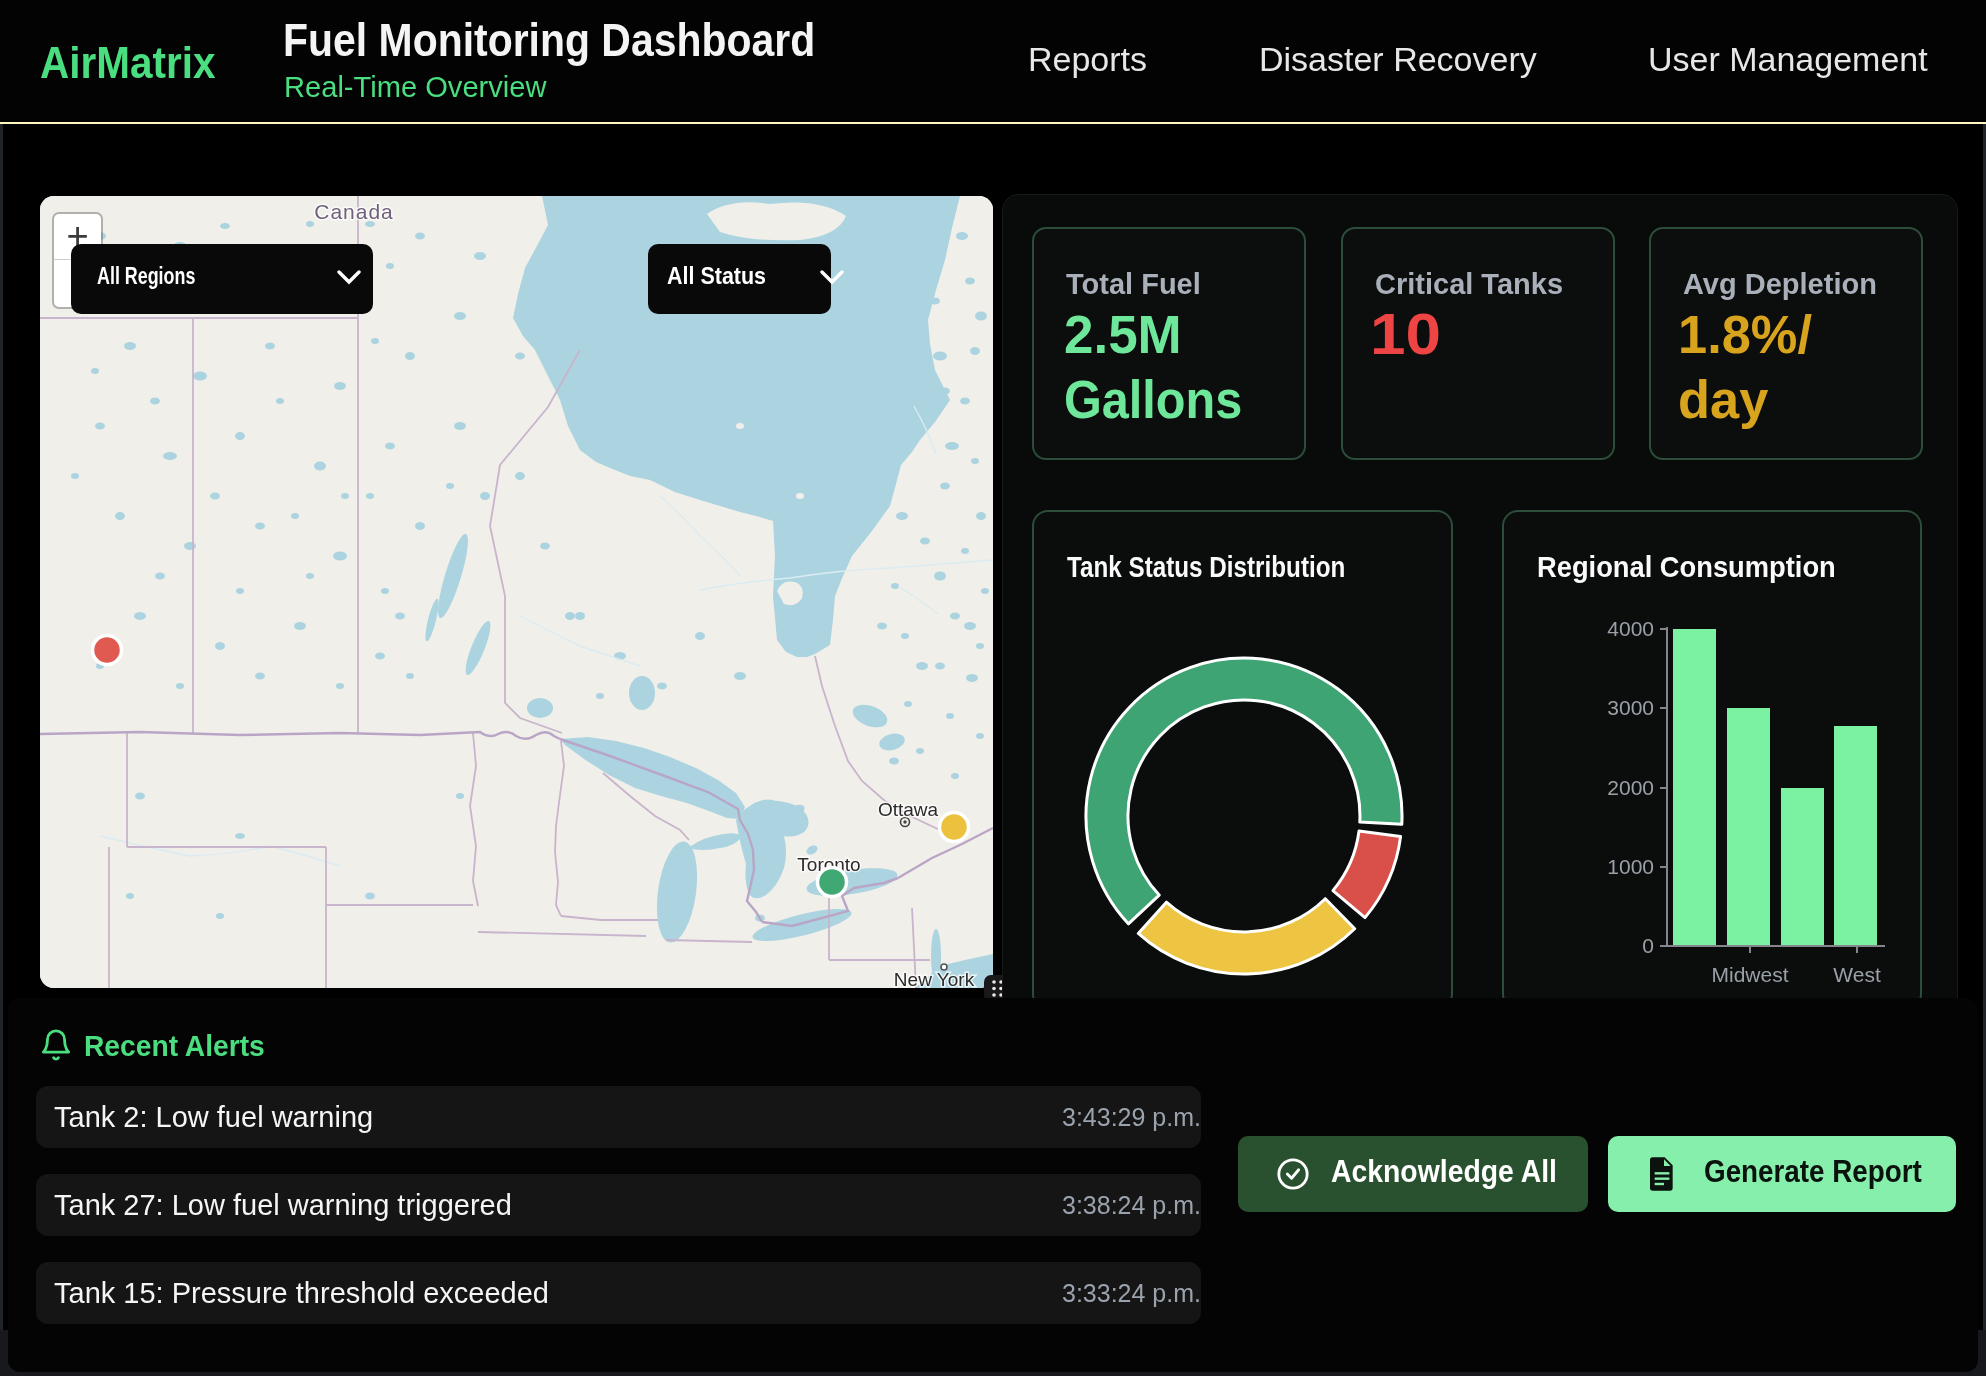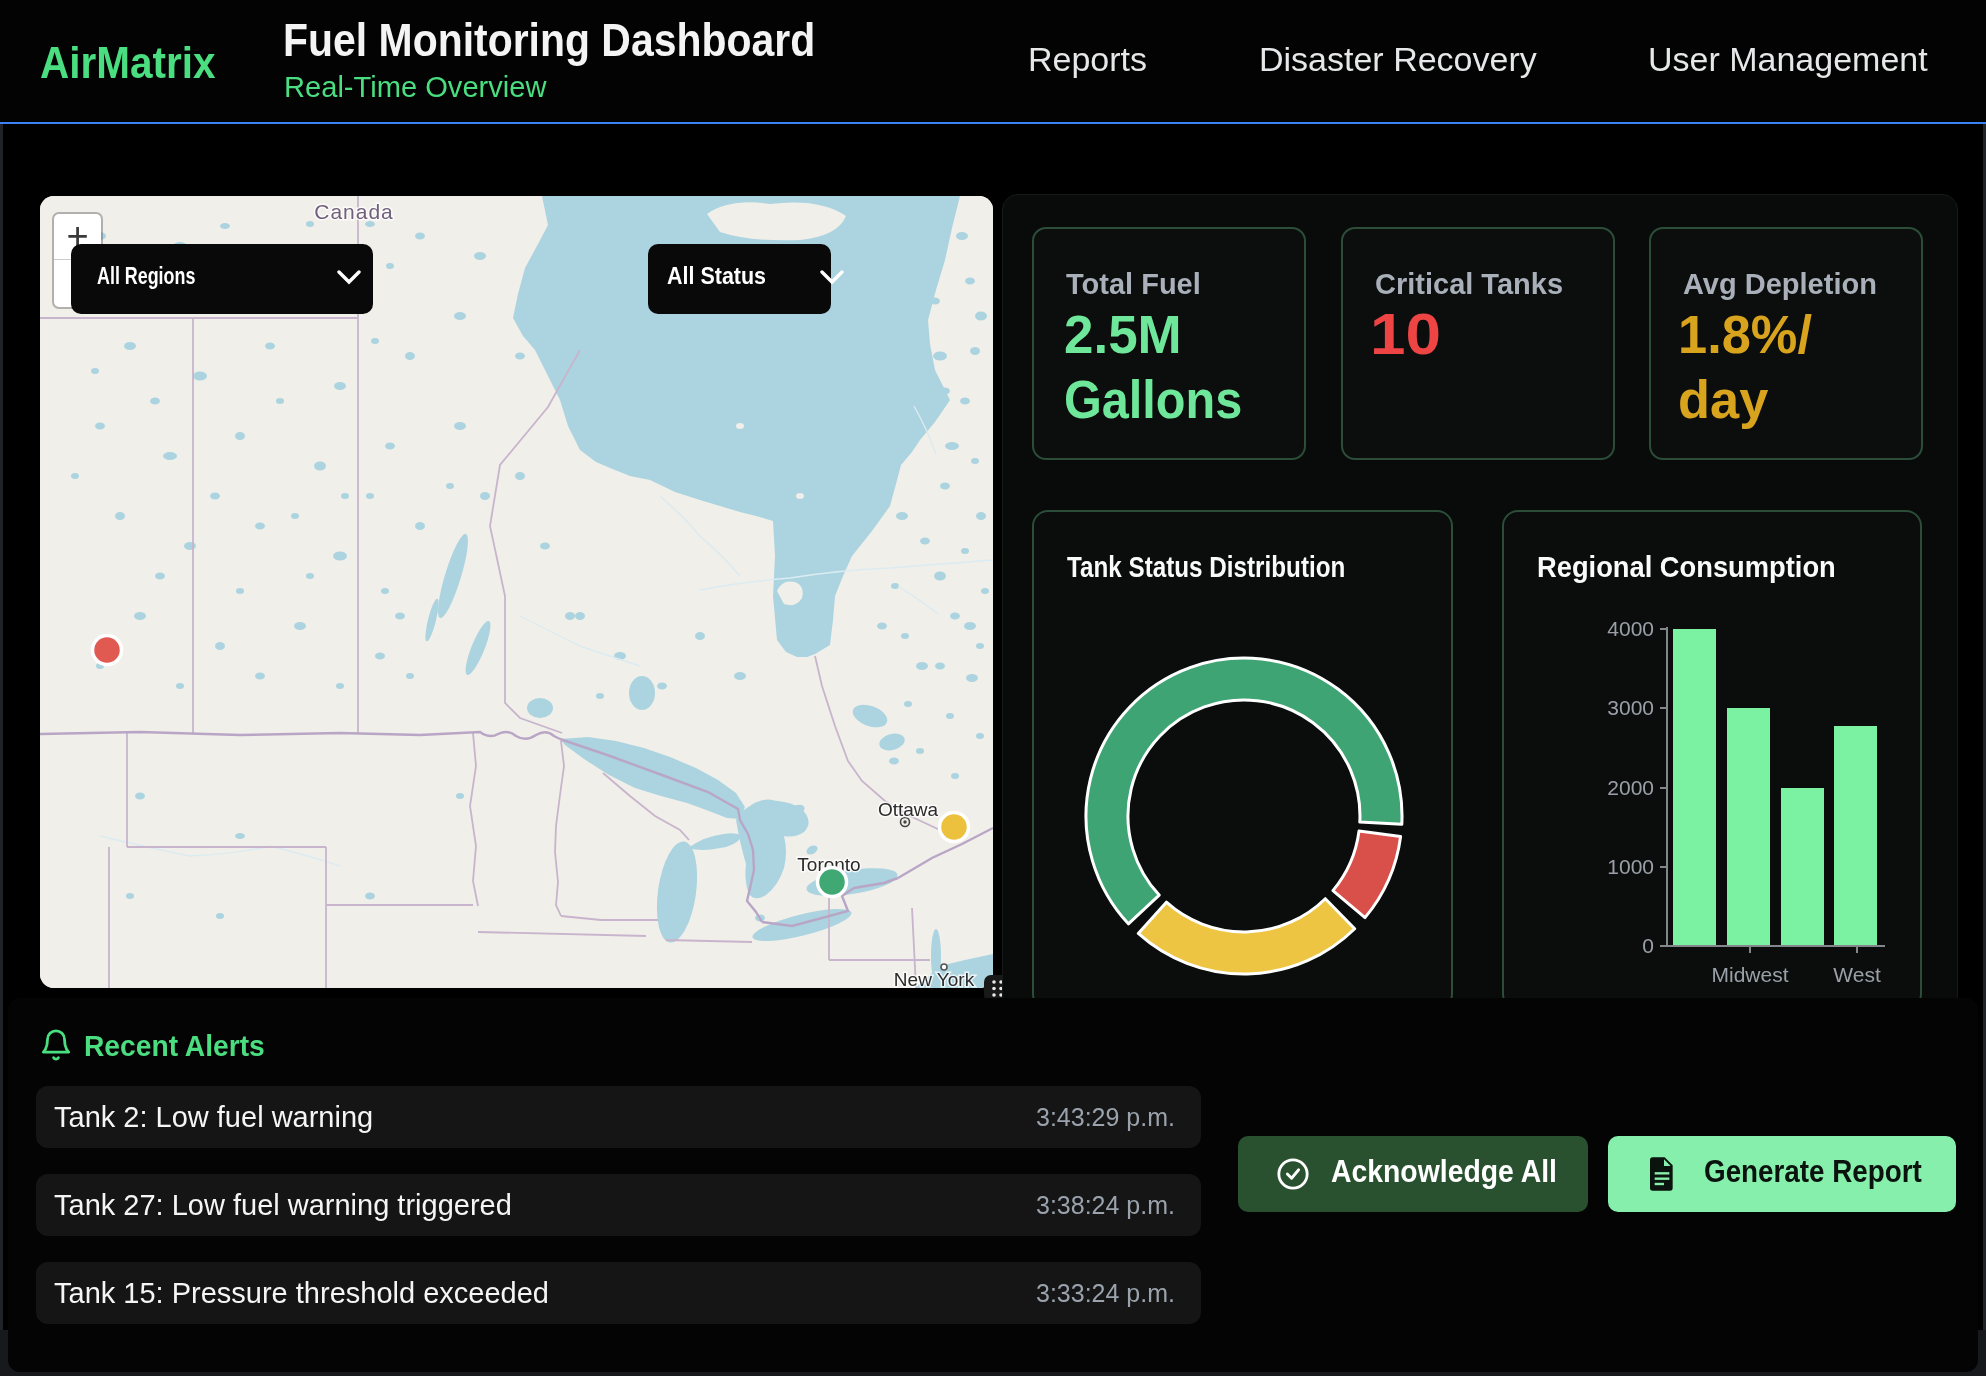--- a/index.html
+++ b/index.html
@@ -1,20 +1,20 @@
 <!DOCTYPE html>
 <html><head>
 <meta charset="utf-8">
 <style>
 * { margin:0; padding:0; box-sizing:border-box; }
 html,body { width:1986px; height:1376px; background:#000; font-family:"Liberation Sans", sans-serif; overflow:hidden; }
 #page { position:relative; width:1986px; height:1376px; background:#202328; }
 
 
-#header { position:absolute; left:0; top:0; width:1986px; height:124px; background:#020302; border-bottom:2px solid #3b82f6; }
+#header { position:absolute; left:0; top:0; width:1986px; height:124px; background:#020302; border-bottom:2px solid #fef9c3; }
 #logo { position:absolute; left:40px; top:38px; font-size:44px; font-weight:bold; color:#4ade80; transform:scaleX(0.92); transform-origin:left top; }
 #htitle { position:absolute; left:283px; top:13px; font-size:46px; font-weight:bold; color:#f4f4f5; transform:scaleX(0.89); transform-origin:left top; }
 #hsub { position:absolute; left:284px; top:70px; font-size:30px; color:#4ade80; transform:scaleX(0.97); transform-origin:left top; }
 .nav { position:absolute; top:40px; font-size:34px; color:#e6e7e8; }
 
 
 #map { position:absolute; left:40px; top:196px; width:953px; height:792px; border-radius:14px; overflow:hidden; background:#f1efe9; }
 #zoomctl { position:absolute; left:14px; top:18px; width:47px; height:93px; background:#fff; border-radius:5px; box-shadow:0 0 0 2px rgba(100,100,100,0.45); }
 #zoomctl .plus { position:absolute; left:0; top:0; width:47px; height:46px; color:#3a3a3a; font-size:38px; font-weight:normal; text-align:center; line-height:44px; border-bottom:1px solid #ccc;}
 .dd { position:absolute; top:48px; height:70px; background:#090909; border-radius:10px; color:#fff; font-size:24px; font-weight:bold; }
@@ -29,21 +29,21 @@
 .scard .val { position:absolute; left:30px; top:73px; font-size:54px; font-weight:bold; line-height:65px; transform-origin:left top; }
 .ccard { position:absolute; top:315px; height:500px; background:#0b0d0c; border:2px solid #2b4d39; border-radius:16px; }
 .ccard .ct { position:absolute; left:33px; top:38px; font-size:30px; font-weight:bold; color:#fafafa; transform-origin:left top; }
 
 
 #botbg { position:absolute; left:0; top:1330px; width:1986px; height:46px; background:#17191d; }
 #alerts { position:absolute; left:8px; top:998px; width:1970px; height:374px; background:#030403; border-radius:12px; }
 #altitle { position:absolute; left:84px; top:1029px; font-size:30px; font-weight:bold; color:#4ade80; transform:scaleX(0.94); transform-origin:left top; }
 .arow { position:absolute; left:36px; width:1165px; height:62px; background:#151515; border-radius:12px; }
 .arow .at { position:absolute; left:18px; top:15px; font-size:29px; color:#f5f5f5; }
-.arow .tm { position:absolute; right:26px; top:17px; font-size:25px; color:#9aa3ad; }
+.arow .tm { position:absolute; right:0; top:17px; font-size:25px; color:#9aa3ad; }
 .btn { position:absolute; top:1136px; height:76px; border-radius:10px; font-weight:bold; font-size:31px; }
 #ackbtn { left:1238px; width:350px; background:#29512f; color:#fff; }
 #genbtn { left:1608px; width:348px; background:#86efac; color:#0a130d; }
 </style>
 </head>
 <body>
 <div id="page">
   <div style="position:absolute; left:3px; top:0; width:1980px; height:1372px; background:#000; border-radius:0 0 12px 12px;"></div>
 
   <div id="header">

